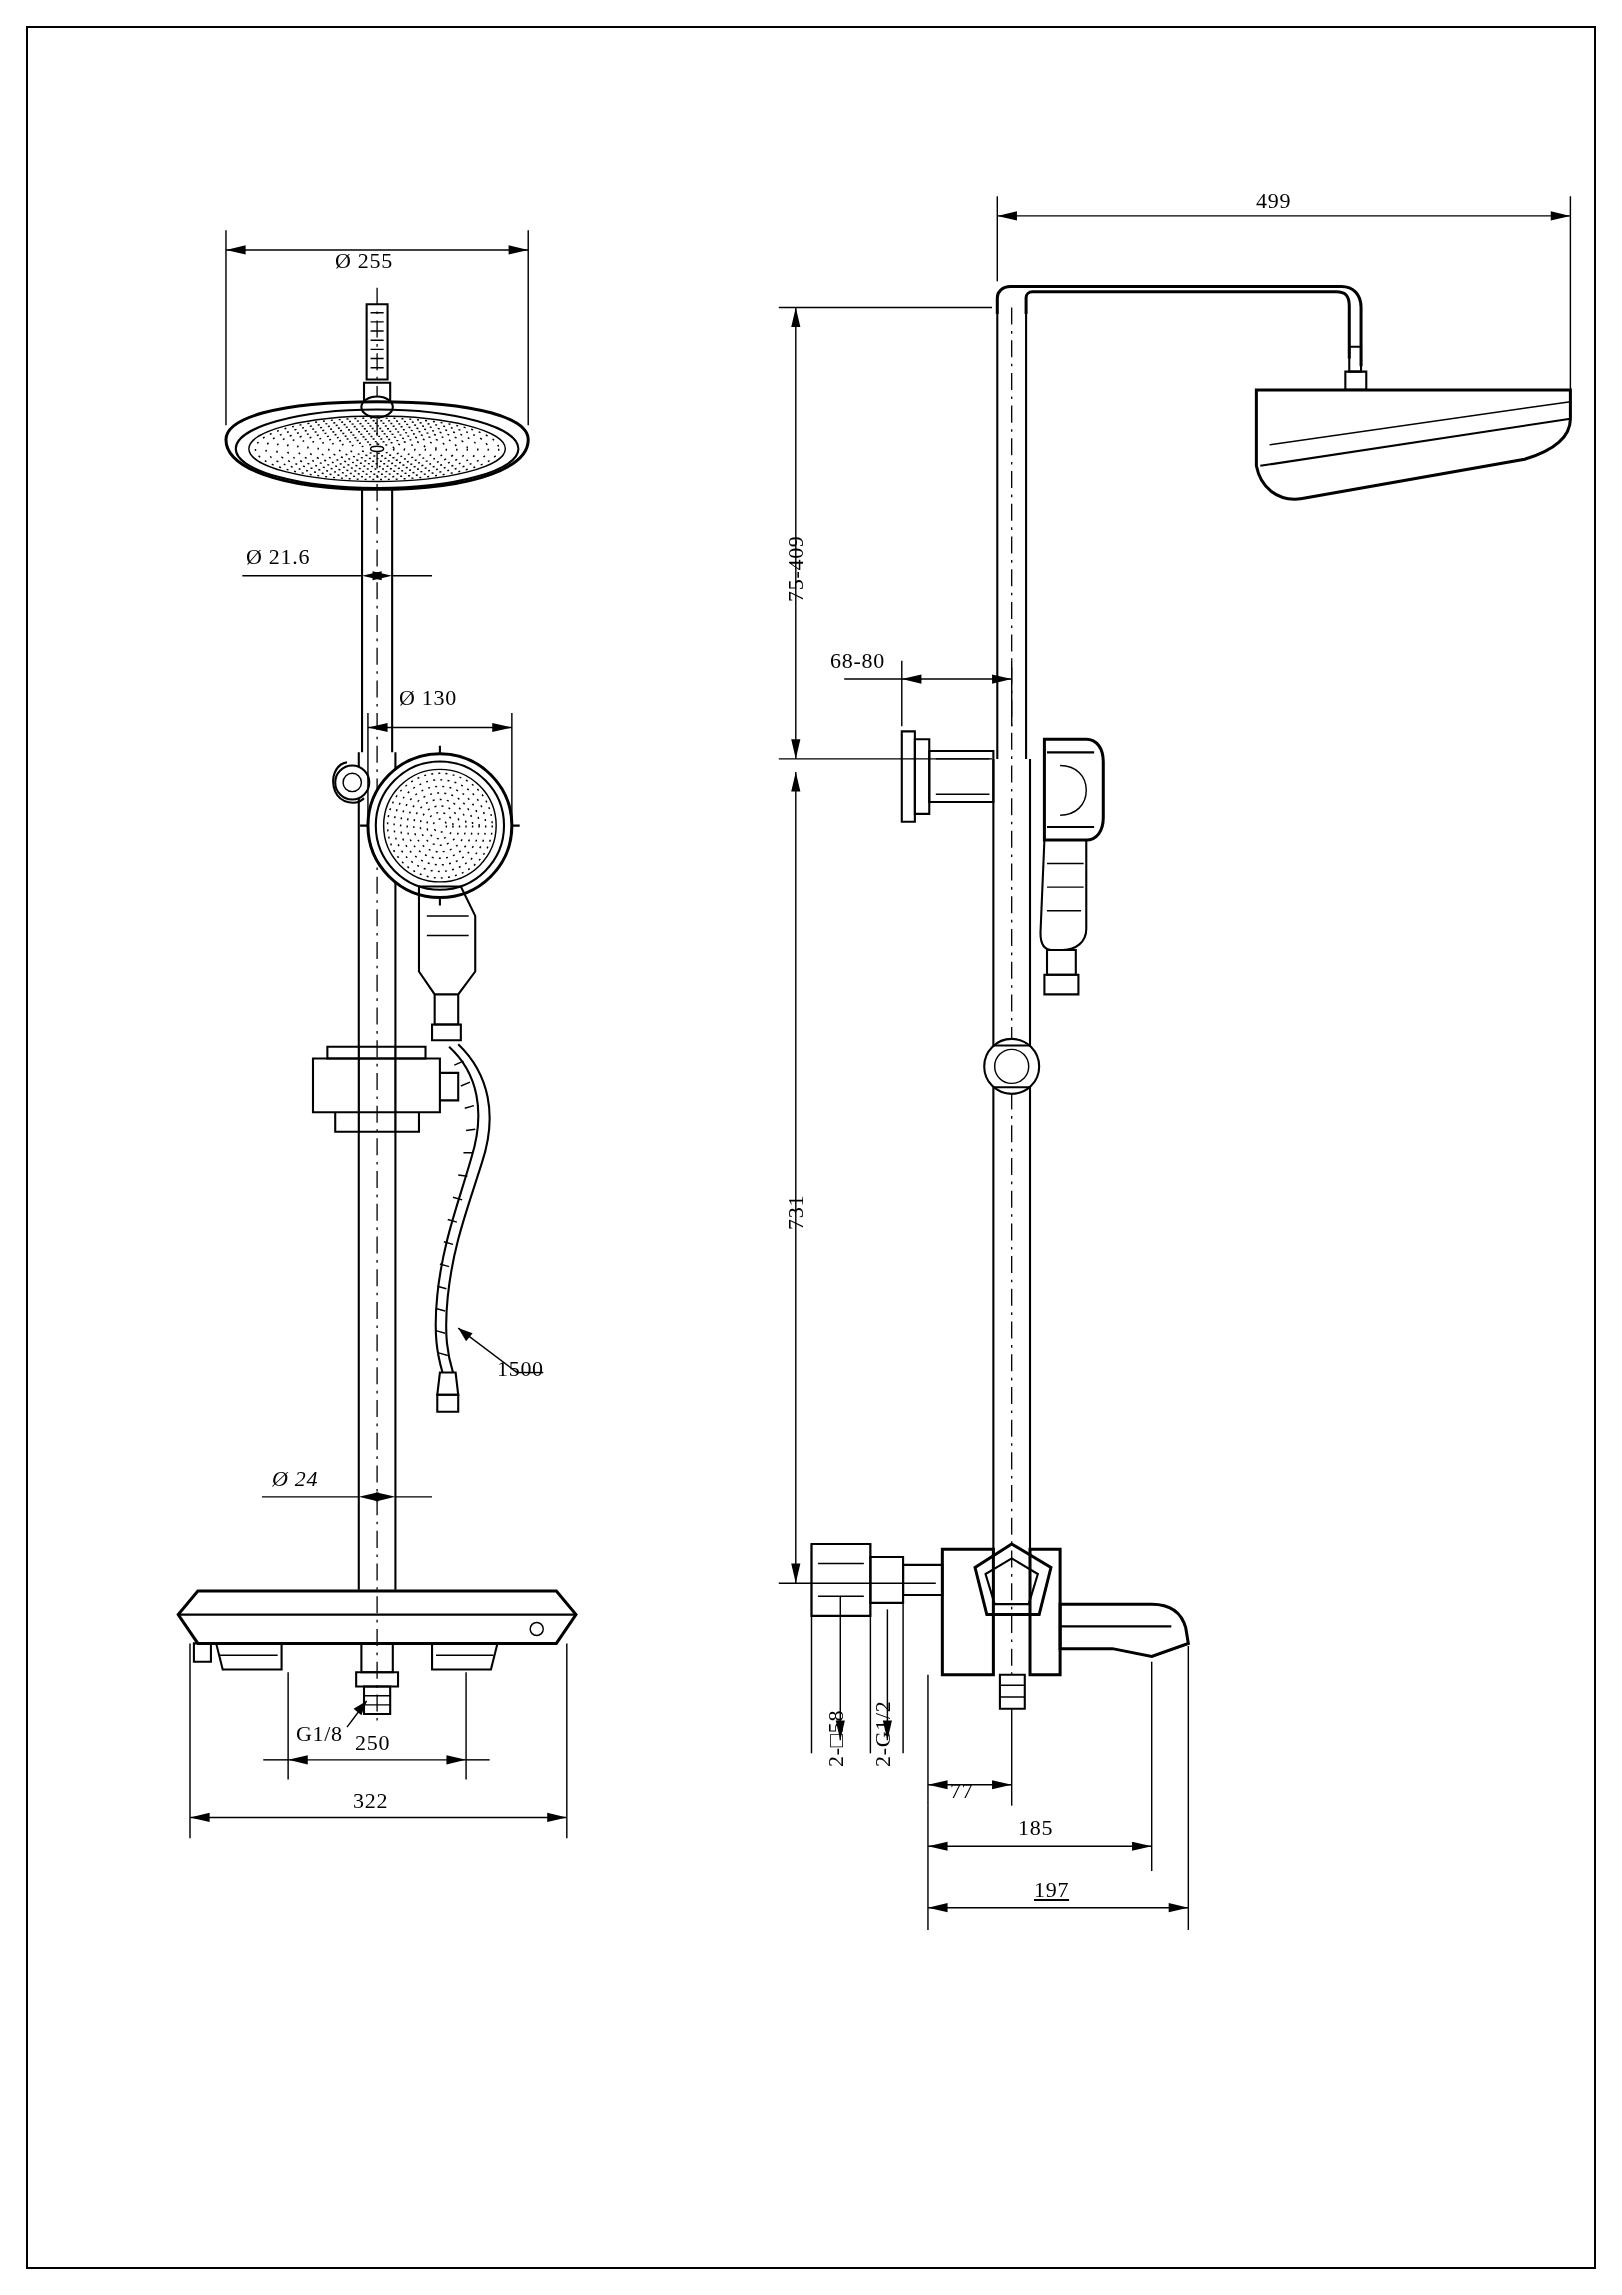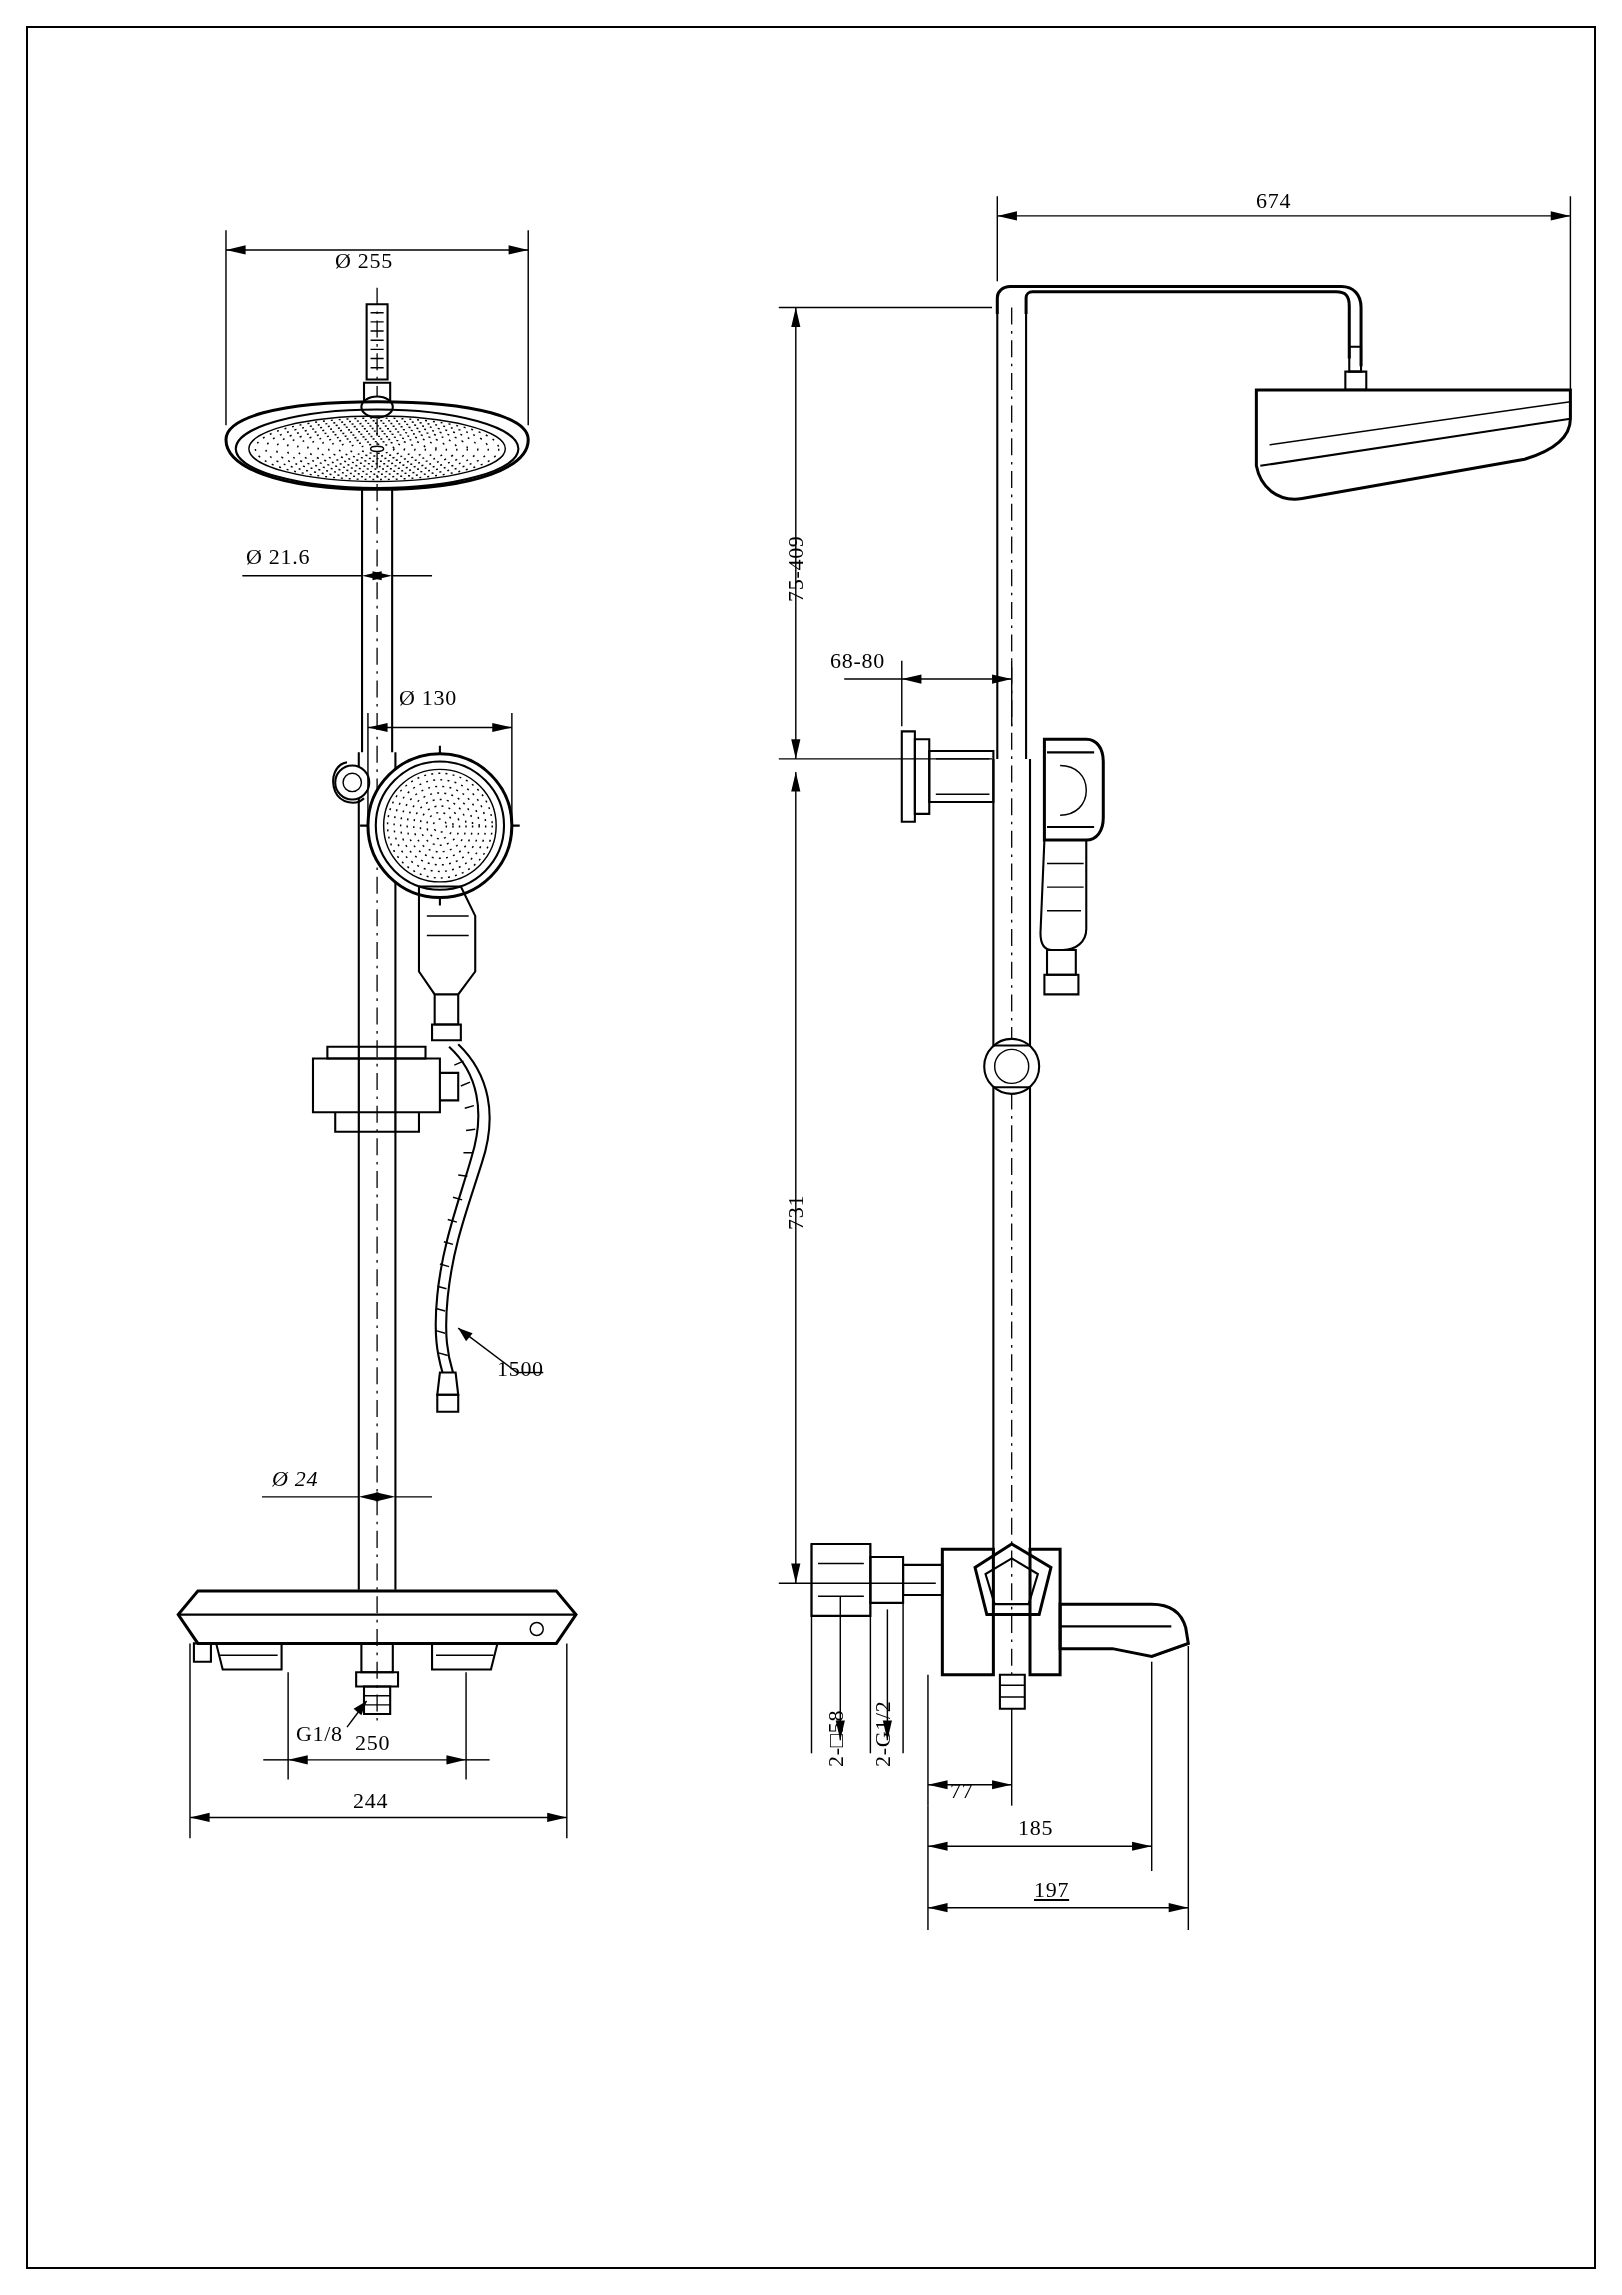--- a/index.html
+++ b/index.html
@@ -346,23 +346,23 @@
     </g>
   </svg>
 
   <div class="dim-label" style="left:335px; top:216px;margin-top:32px;">Ø 255</div>
   <div class="dim-label" style="left:246px; top:544px;">Ø 21.6</div>
   <div class="dim-label" style="left:399px; top:677px;margin-top:8px;">Ø 130</div>
   <div class="dim-label" style="left:497px; top:1356px;">1500</div>
   <div class="dim-label" style="left:272px; top:1466px;font-style:italic;">Ø 24</div>
   <div class="dim-label" style="left:296px; top:1721px;">G1/8</div>
   <div class="dim-label" style="left:355px; top:1730px;">250</div>
-  <div class="dim-label" style="left:353px; top:1788px;">244</div>
-
-  <div class="dim-label" style="left:1256px; top:188px;">674</div>
+  <div class="dim-label" style="left:353px; top:1788px;">322</div>
+
+  <div class="dim-label" style="left:1256px; top:188px;">499</div>
   <div class="dim-label vert" style="left:783px; top:602px;">75-409</div>
   <div class="dim-label" style="left:830px; top:648px;">68-80</div>
   <div class="dim-label vert" style="left:783px; top:1230px;">731</div>
   <div class="dim-label vert" style="left:823px; top:1767px;">2-□58</div>
   <div class="dim-label vert" style="left:870px; top:1767px;">2-G1/2</div>
   <div class="dim-label" style="left:950px; top:1778px;">77</div>
   <div class="dim-label" style="left:1018px; top:1815px;">185</div>
   <div class="dim-label" style="left:1034px; top:1877px;text-decoration:underline;">197</div>
 </div>
 

